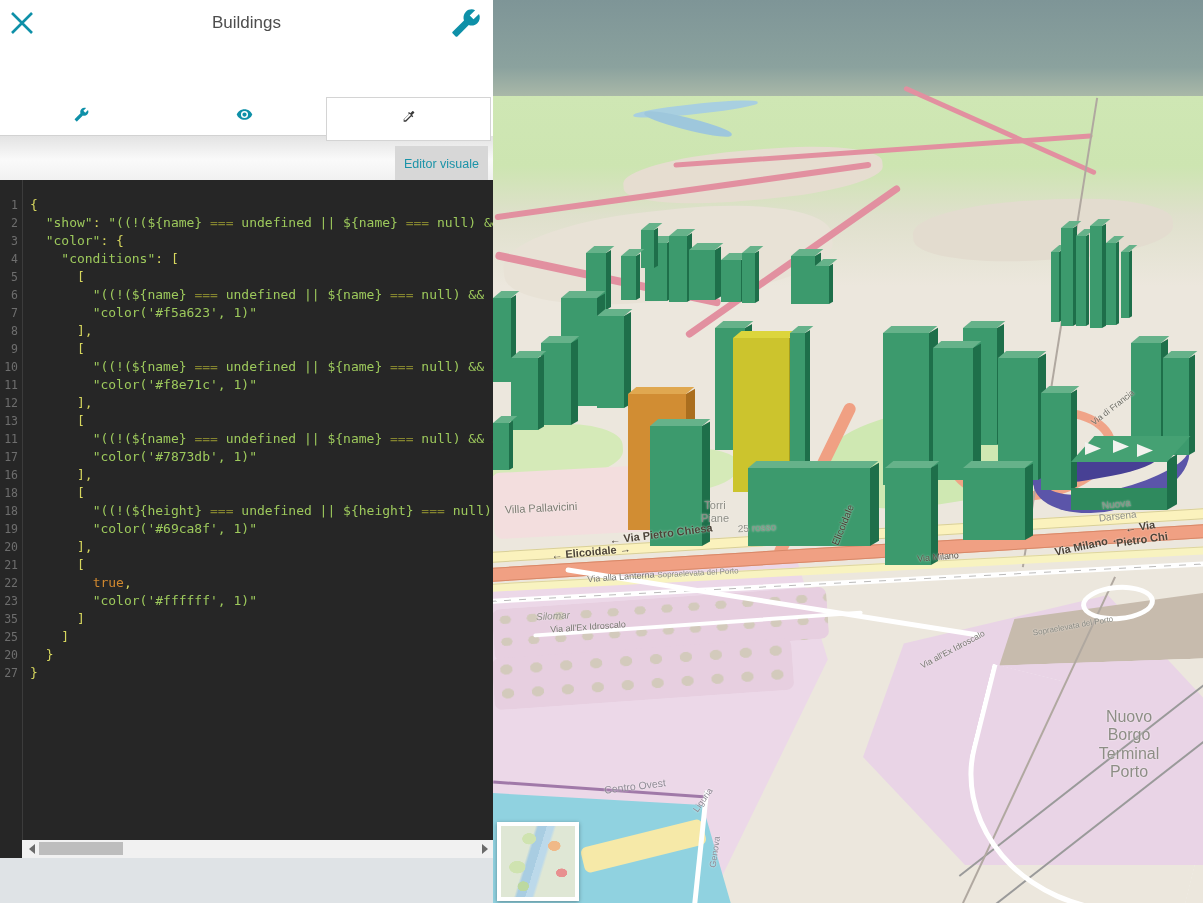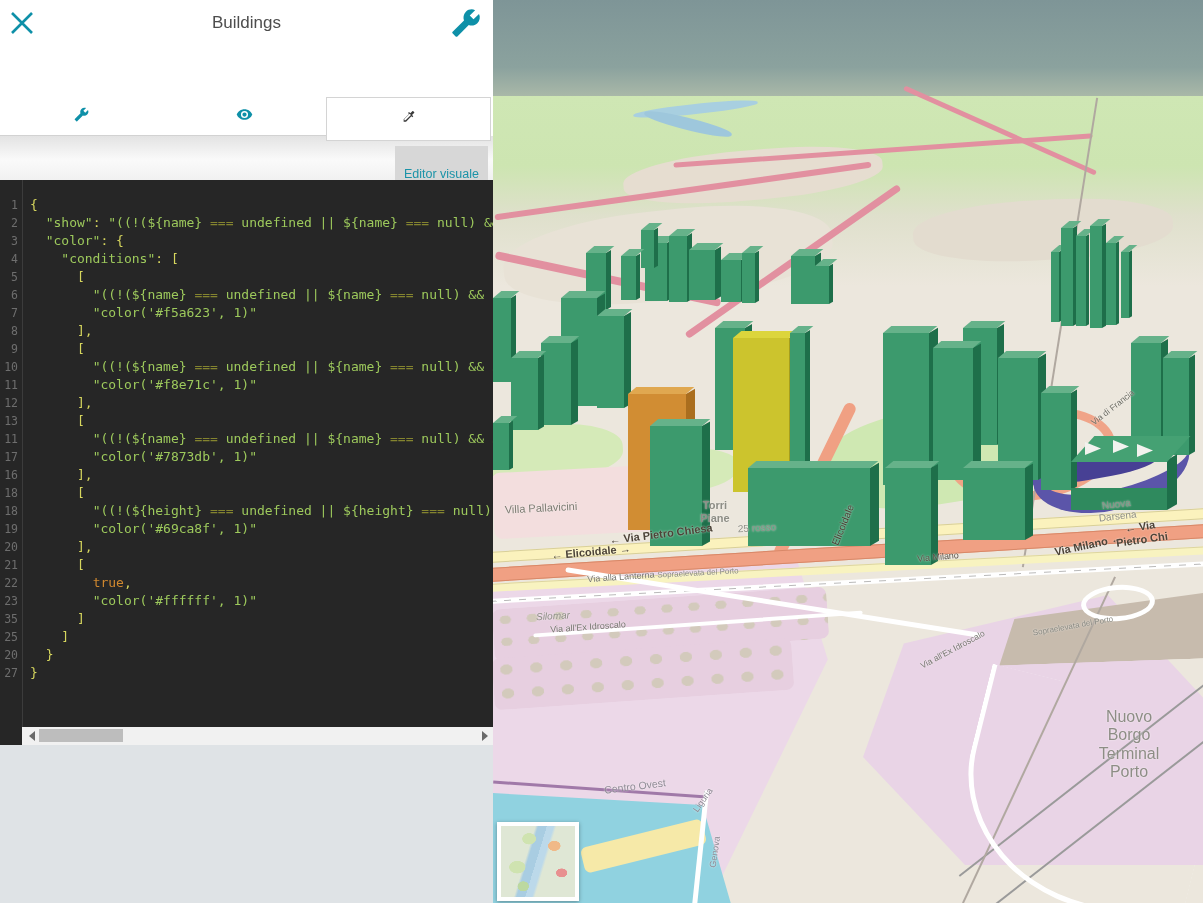--- a/index.html
+++ b/index.html
@@ -1,30 +1,30 @@
 <!DOCTYPE html>
 <html><head>
 <meta charset="utf-8">
 <style>
   html,body{margin:0;padding:0;background:#dfe3e6;}
   body{width:1203px;height:903px;overflow:hidden;font-family:"Liberation Sans",sans-serif;position:relative;}
   #app{position:absolute;inset:0;display:flex;}
 
   
-  #panel{position:relative;width:493px;height:745px;background:#fff;flex:none;z-index:5;}
+  #panel{position:relative;width:493px;height:858px;background:#fff;flex:none;z-index:5;}
   #panel-header{position:relative;height:97px;background:#fff;}
   .icon-btn{position:absolute;cursor:pointer;background:none;border:none;padding:0;}
   #close-btn{left:8px;top:9px;width:28px;height:28px;}
   #header-wrench{right:12px;top:8px;width:30px;height:30px;}
   #panel-title{position:absolute;left:0;right:0;top:13px;text-align:center;font-size:17px;color:#4d4d4d;}
   #tabbar{position:absolute;left:0;right:2px;top:97px;height:38px;display:flex;background:#fff;border-bottom:1px solid #d2d2d2;}
   .tab{flex:1;display:flex;align-items:center;justify-content:center;position:relative;}
   .tab.active{background:#fff;border:1px solid #d4d4d4;height:44px;box-sizing:border-box;z-index:2;}
   #subbar{position:absolute;left:0;right:0;top:136px;height:44px;background:linear-gradient(180deg,#e3e3e3 0%,#fafafa 55%,#f1f1f1 100%);}
-  #editor-visuale-btn{position:absolute;right:5px;top:10px;background:#d7d7d7;color:#1b93a8;font-size:12.5px;border:none;padding:21px 9px;cursor:pointer;font-family:"Liberation Sans",sans-serif;}
+  #editor-visuale-btn{position:absolute;right:5px;top:10px;background:#d7d7d7;color:#1b93a8;font-size:12.5px;border:none;padding:11px 9px;cursor:pointer;font-family:"Liberation Sans",sans-serif;}
 
   
   #editor{position:absolute;left:0;right:0;top:180px;bottom:18px;background:#262626;overflow:hidden;display:flex;
           font-family:"DejaVu Sans Mono","Liberation Mono",monospace;font-size:13px;line-height:18px;}
   #gutter{width:22px;flex:none;padding-top:16px;text-align:right;color:#6e6e6e;border-right:1px solid #3c3c3c;font-size:11.5px;background:#262626;}
   #gutter div{height:18px;padding-right:4px;}
   #code{flex:1;padding:16px 0 0 7px;white-space:pre;overflow:hidden;}
   #code .ln{height:18px;}
   .tk-p{color:#d6d65e;}
   .tk-s{color:#9dc95c;}
@@ -429,21 +429,21 @@
           <i class="tri" style="left: 66px; top: -16px; width: 16px; height: 13px; clip-path: polygon(0px 0px, 100% 50%, 0px 100%);"></i>
         </div>
       </div>
     <div id="label-layer">
         <div class="map-label" style="left: 168px; top: 534px; font-size: 11px; color: rgb(76, 67, 55); transform: translate(-50%, -50%) rotate(-7deg); font-weight: bold;">← Via Pietro Chiesa</div>
         <div class="map-label" style="left: 648px; top: 533px; font-size: 11px; color: rgb(76, 67, 55); transform: translate(-50%, -50%) rotate(-8deg); font-weight: bold;">← Via Pietro Chi</div>
         <div class="map-label" style="left: 98px; top: 552px; font-size: 11px; color: rgb(76, 67, 55); transform: translate(-50%, -50%) rotate(-5deg); font-weight: bold;">← Elicoidale →</div>
         <div class="map-label" style="left: 350px; top: 525px; font-size: 10px; color: rgb(76, 67, 55); transform: translate(-50%, -50%) rotate(-68deg);">Elicoidale</div>
         <div class="map-label" style="left: 445px; top: 557px; font-size: 9px; color: rgb(90, 81, 70); transform: translate(-50%, -50%) rotate(-5deg);">Via Milano</div>
         <div class="map-label" style="left: 595px; top: 545px; font-size: 11px; color: rgb(76, 67, 55); transform: translate(-50%, -50%) rotate(-12deg); font-weight: bold;">Via Milano ←</div>
-        <div class="map-label" style="left: 222px; top: 512px; font-size: 11px; color: rgb(141, 141, 133); transform: translate(-50%, -50%) rotate(0deg); font-weight: bold;">Torri
+        <div class="map-label" style="left: 222px; top: 512px; font-size: 11px; color: rgb(141, 141, 133); transform: translate(-50%, -50%) rotate(0deg);">Torri
 Piane</div>
         <div class="map-label" style="left: 264px; top: 528px; font-size: 10px; color: rgb(141, 141, 133); transform: translate(-50%, -50%) rotate(-3deg);">25 rosso</div>
         <div class="map-label" style="left: 48px; top: 508px; font-size: 11px; color: rgb(124, 124, 114); transform: translate(-50%, -50%) rotate(-3deg);">Villa Pallavicini</div>
         <div class="map-label" style="left: 128px; top: 577px; font-size: 9px; color: rgb(119, 119, 112); transform: translate(-50%, -50%) rotate(-4deg);">Via alla Lanterna</div>
         <div class="map-label" style="left: 60px; top: 616px; font-size: 10px; color: rgb(141, 141, 133); transform: translate(-50%, -50%) rotate(-3deg); font-style: italic;">Silomar</div>
         <div class="map-label" style="left: 95px; top: 627px; font-size: 9px; color: rgb(119, 119, 112); transform: translate(-50%, -50%) rotate(-4deg);">Via all'Ex Idroscalo</div>
         <div class="map-label" style="left: 205px; top: 573px; font-size: 8px; color: rgb(138, 138, 130); transform: translate(-50%, -50%) rotate(-3deg);">Sopraelevata del Porto</div>
         <div class="map-label" style="left: 580px; top: 626px; font-size: 8px; color: rgb(138, 138, 130); transform: translate(-50%, -50%) rotate(-10deg);">Sopraelevata del Porto</div>
         <div class="map-label" style="left: 460px; top: 650px; font-size: 8.5px; color: rgb(119, 119, 112); transform: translate(-50%, -50%) rotate(-28deg);">Via all'Ex Idroscalo</div>
         <div class="map-label" style="left: 142px; top: 786px; font-size: 10.5px; color: rgb(143, 139, 149); transform: translate(-50%, -50%) rotate(-7deg);">Centro Ovest</div>

